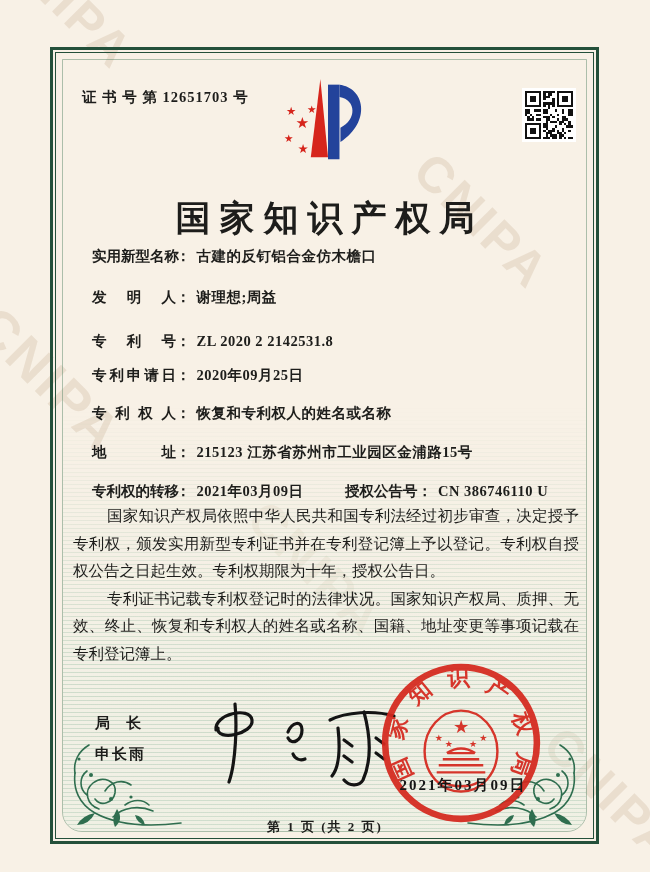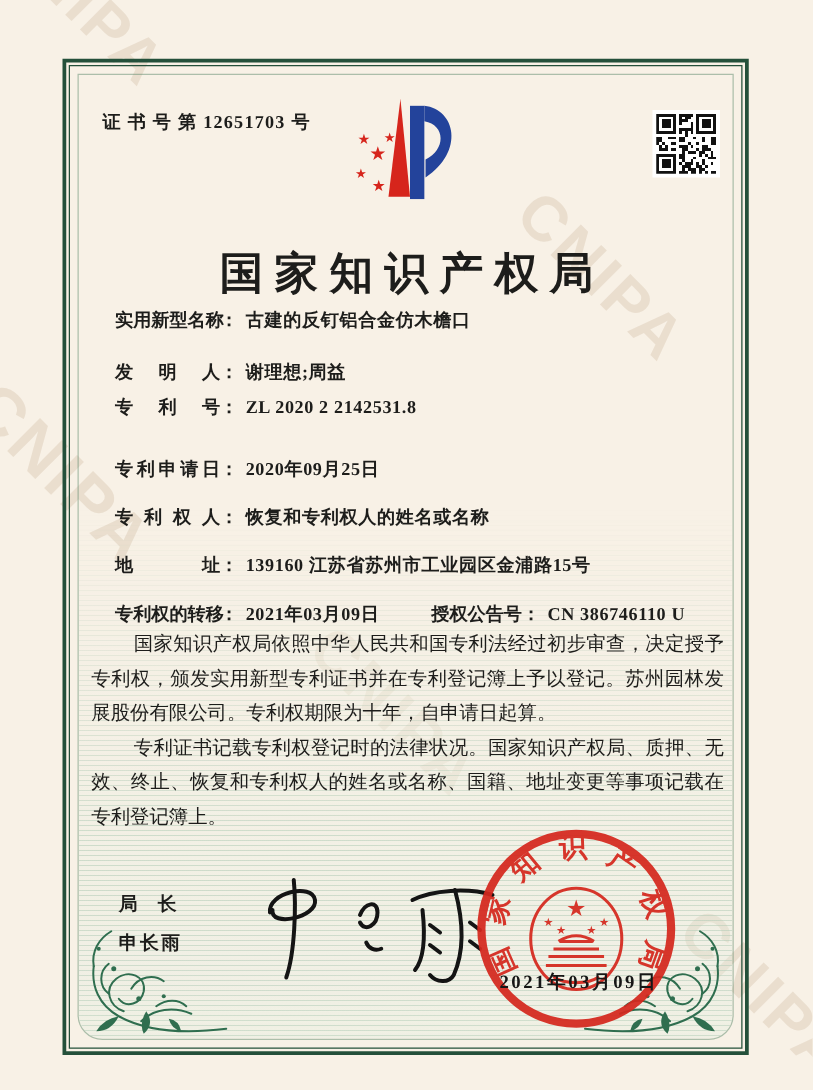--- a/index.html
+++ b/index.html
@@ -54,21 +54,21 @@
   .qr{position:absolute;left:522px;top:88px;width:54px;height:54px;background:#fff;padding:3px;box-sizing:border-box;}
   .qr svg{width:100%;height:100%;display:block;}
   .title{
     position:absolute;left:0;right:0;top:172px;text-align:center;
     font-size:35px;font-weight:700;letter-spacing:9px;text-indent:9px;
   }
   .field{position:absolute;left:92px;font-size:14.5px;font-weight:600;white-space:nowrap;}
   .flabel{display:inline-block;width:84px;text-align:justify;text-align-last:justify;vertical-align:bottom;}
   .fcolon{display:inline-block;margin-right:6px;}
   .fvalue{letter-spacing:0.5px;}
-  .f1{top:247px;} .f2{top:288px;} .f3{top:316px;} .f4{top:366px;}
+  .f1{top:247px;} .f2{top:288px;} .f3{top:332px;} .f4{top:366px;}
   .f5{top:404px;} .f6{top:443px;} .f7{top:482px;}
   .field .pair2{position:absolute;left:253px;top:0;white-space:nowrap;}
   .paras{
     position:absolute;left:73px;top:502px;width:506px;
     font-size:15.5px;line-height:27.5px;text-align:justify;font-weight:500;
   }
   .paras p{margin:0;text-indent:2.2em;}
   .director{position:absolute;left:95px;font-family:"Liberation Sans","DejaVu Sans",sans-serif;font-weight:bold;font-size:15px;text-align:right;}
   .director.t{top:714px;letter-spacing:6px;}
   .director.n{top:745px;letter-spacing:2px;}
@@ -392,31 +392,31 @@
     <div class="field f3">
       <span class="flabel">专利号</span><span class="fcolon">：</span><span class="fvalue">ZL 2020 2 2142531.8</span>
     </div>
     <div class="field f4">
       <span class="flabel">专利申请日</span><span class="fcolon">：</span><span class="fvalue">2020年09月25日</span>
     </div>
     <div class="field f5">
       <span class="flabel">专利权人</span><span class="fcolon">：</span><span class="fvalue">恢复和专利权人的姓名或名称</span>
     </div>
     <div class="field f6">
-      <span class="flabel">地址</span><span class="fcolon">：</span><span class="fvalue">139160 江苏省苏州市工业园区金浦路15号</span>
+      <span class="flabel">地址</span><span class="fcolon">：</span><span class="fvalue">215123 江苏省苏州市工业园区金浦路15号</span>
     </div>
     <div class="field f7">
       <span class="flabel">专利权的转移</span><span class="fcolon">：</span><span class="fvalue">2021年03月09日</span>
       <span class="pair2">
         <span>授权公告号</span><span class="fcolon">：</span><span class="fvalue">CN 386746110 U</span>
       </span>
     </div>
 
     <div class="paras">
-      <p>国家知识产权局依照中华人民共和国专利法经过初步审查，决定授予专利权，颁发实用新型专利证书并在专利登记簿上予以登记。苏州园林发展股份有限公司。专利权期限为十年，自申请日起算。</p>
+      <p>国家知识产权局依照中华人民共和国专利法经过初步审查，决定授予专利权，颁发实用新型专利证书并在专利登记簿上予以登记。专利权自授权公告之日起生效。专利权期限为十年，授权公告日。</p>
       <p>专利证书记载专利权登记时的法律状况。国家知识产权局、质押、无效、终止、恢复和专利权人的姓名或名称、国籍、地址变更等事项记载在专利登记簿上。</p>
     </div>
 
     <div class="director t">局 长</div>
     <div class="director n">申长雨</div>
 
     <svg class="signature" viewBox="0 0 210 95">
       <g fill="none" stroke="#141414" stroke-width="3.2" stroke-linecap="round" stroke-linejoin="round">
         <path d="M24,36 C22,20 58,12 60,26 C62,40 24,48 26,34"></path>
         <path d="M43,10 C45,30 44,68 37,88"></path>
@@ -446,14 +446,15 @@
       <g fill="#d5281e" font-family="'DejaVu Sans',sans-serif">
         <text x="76" y="74" font-size="18">★</text>
         <text x="58" y="82" font-size="9">★</text>
         <text x="68" y="88" font-size="9">★</text>
         <text x="92" y="88" font-size="9">★</text>
         <text x="102" y="82" font-size="9">★</text>
       </g>
     </svg>
     <div class="seal-date">2021年03月09日</div>
 
+    <div class="footer">第 1 页 (共 2 页)</div>
   </div>
 </div>
 
 </body></html>

